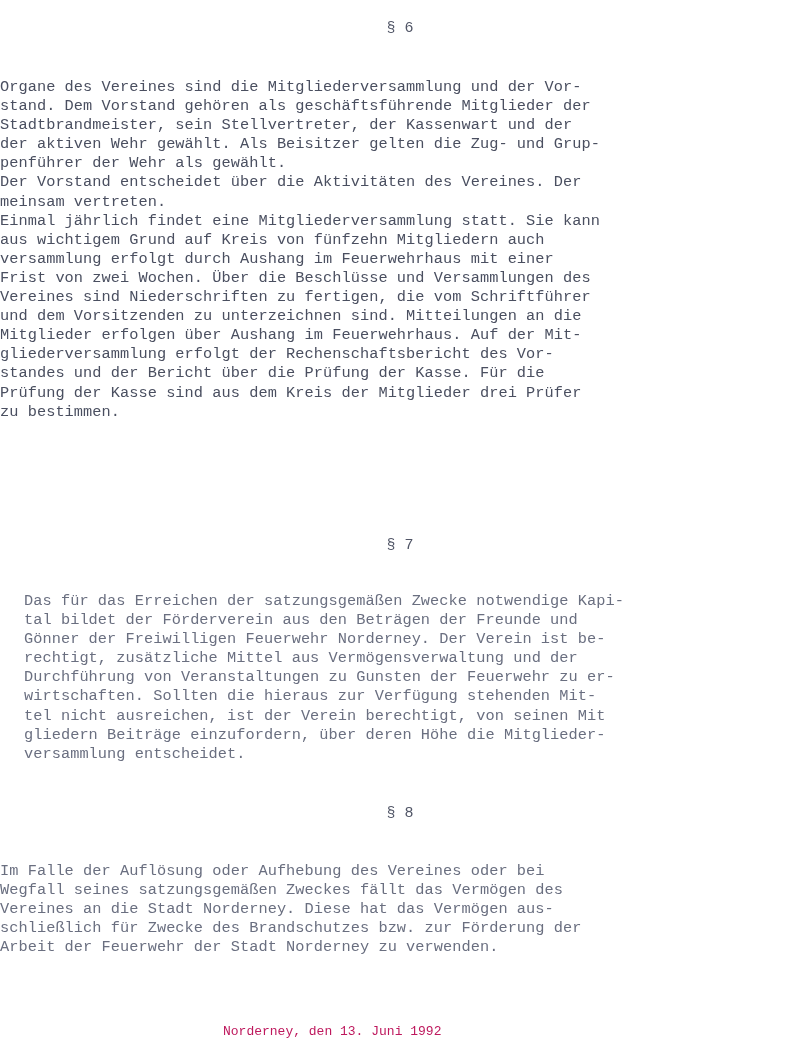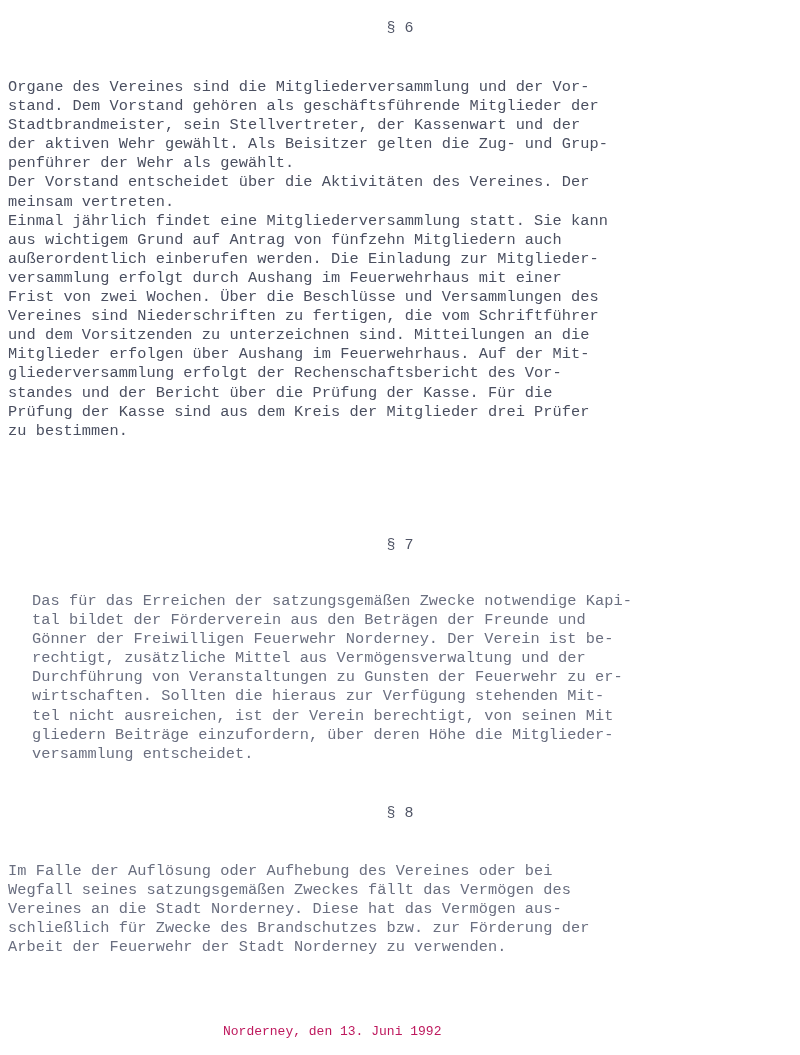--- a/index.html
+++ b/index.html
@@ -6,21 +6,21 @@
     body {
       width: 800px; height: 1055px; position: relative; overflow: hidden;
       font-family: "Liberation Mono", "DejaVu Sans Mono", monospace;
       color: #4a4f60;
     }
     .heading {
       position: absolute; left: 0; width: 800px; text-align: center;
       font-size: 15px; line-height: 19px; white-space: pre;
       color: #505566;
     }
-    .para { position: absolute; left: 8px; width: 790px; }
+    .para { position: absolute; left: 0; width: 790px; }
     .line {
       display: block; font-size: 15.3px; line-height: 19.1px; height: 19.1px;
       white-space: pre; letter-spacing: 0.05px;
     }
     .faint { color: #6a6f80; }
     .date {
       position: absolute; left: 223px; top: 1022px;
       font-size: 13px; line-height: 19px; white-space: pre; color: #be185d;
     }
   </style>
@@ -30,22 +30,21 @@
 <div class="heading" style="top:19px;">§ 6</div>
 <div class="para" style="top:78px;">
   <span class="line">Organe des Vereines sind die Mitgliederversammlung und der Vor-</span>
   <span class="line">stand. Dem Vorstand gehören als geschäftsführende Mitglieder der</span>
   <span class="line">Stadtbrandmeister, sein Stellvertreter, der Kassenwart und der</span>
   <span class="line">der aktiven Wehr gewählt. Als Beisitzer gelten die Zug- und Grup-</span>
   <span class="line">penführer der Wehr als gewählt.</span>
   <span class="line">Der Vorstand entscheidet über die Aktivitäten des Vereines. Der</span>
   <span class="line">meinsam vertreten.</span>
   <span class="line">Einmal jährlich findet eine Mitgliederversammlung statt. Sie kann</span>
-  <span class="line">aus wichtigem Grund auf Antrag von fünfzehn Mitgliedern auch</span>
-  <span class="line">außerordentlich einberufen werden. Die Einladung zur Mitglieder-</span>
+  <span class="line">aus wichtigem Grund auf Kreis von fünfzehn Mitgliedern auch</span>
   <span class="line">versammlung erfolgt durch Aushang im Feuerwehrhaus mit einer</span>
   <span class="line">Frist von zwei Wochen. Über die Beschlüsse und Versammlungen des</span>
   <span class="line">Vereines sind Niederschriften zu fertigen, die vom Schriftführer</span>
   <span class="line">und dem Vorsitzenden zu unterzeichnen sind. Mitteilungen an die</span>
   <span class="line">Mitglieder erfolgen über Aushang im Feuerwehrhaus. Auf der Mit-</span>
   <span class="line">gliederversammlung erfolgt der Rechenschaftsbericht des Vor-</span>
   <span class="line">standes und der Bericht über die Prüfung der Kasse. Für die</span>
   <span class="line">Prüfung der Kasse sind aus dem Kreis der Mitglieder drei Prüfer</span>
   <span class="line">zu bestimmen.</span>
 </div>

